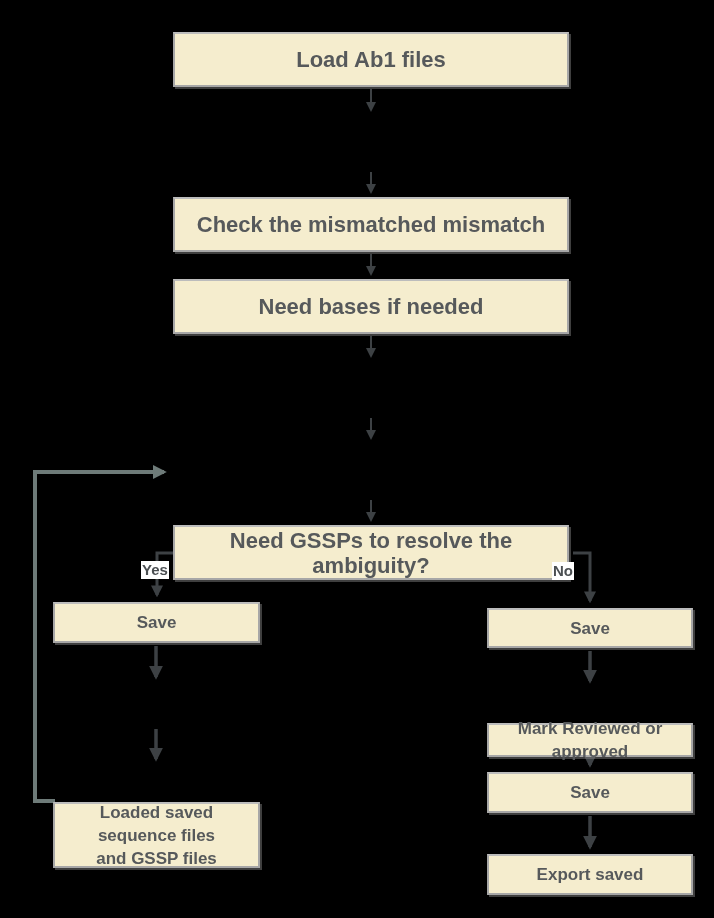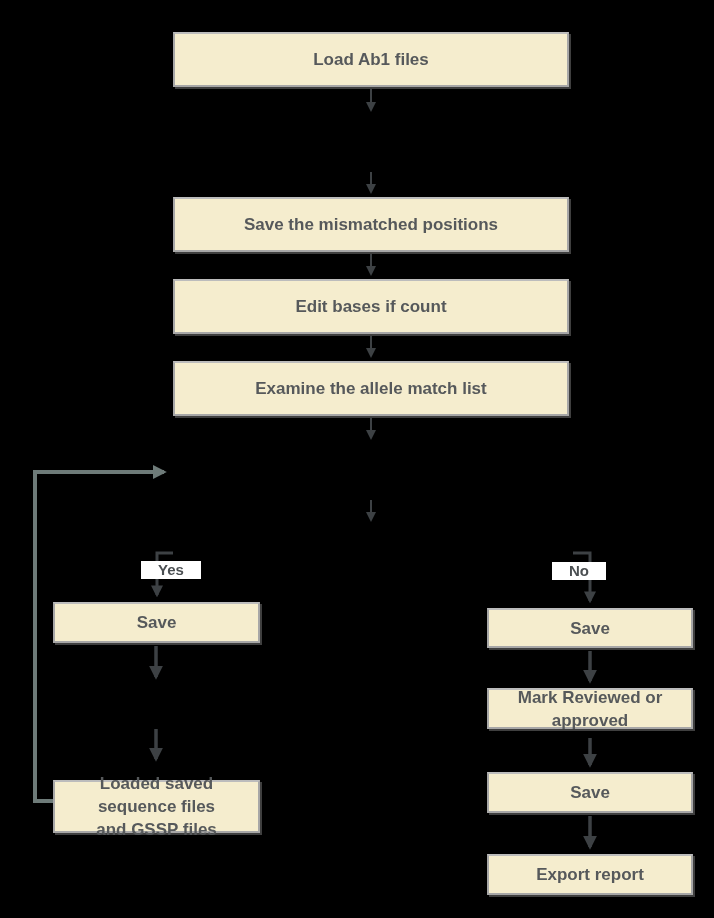--- a/index.html
+++ b/index.html
@@ -38,21 +38,21 @@
   }
   .node span {
     white-space: pre-line;
     display: block;
     width: 100%;
   }
   .main {
     left: 173px;
     width: 396px;
     height: 55px;
-    font-size: 17px;
+    font-size: 22px;
     line-height: 25px;
   }
   .side-l {
     left: 53px;
     width: 207px;
     font-size: 17px;
     line-height: 23px;
   }
   .side-r {
     left: 487px;
@@ -60,21 +60,21 @@
     font-size: 17px;
     line-height: 23px;
   }
   .branch-label {
     position: absolute;
     background: #ffffff;
     color: #4b4f52;
     font-weight: bold;
     font-size: 15px;
     line-height: 18px;
-    padding: 0 16px;
+    padding: 0 0;
     text-align: center;
   }
 </style>
 </head>
 <body>
 
 <div class="canvas">
 
   <svg class="connectors" viewBox="0 0 714 918" xmlns="http://www.w3.org/2000/svg">
     <defs>
@@ -107,48 +107,48 @@
     <line x1="590" y1="738" x2="590" y2="765" stroke="#3d4144" stroke-width="3.5" marker-end="url(#ah-dark-lg)"></line>
     <line x1="590" y1="816" x2="590" y2="847" stroke="#3d4144" stroke-width="3.5" marker-end="url(#ah-dark-lg)"></line>
 
     <path d="M55,801 H35 V472 H164" fill="none" stroke="#6e7b79" stroke-width="4" marker-end="url(#ah-slate)"></path>
   </svg>
 
   <div class="node main" style="top:32px">
     <span>Load Ab1 files</span>
   </div>
   <div class="node main" style="top:197px">
-    <span>Save the mismatched positions</span>
+    <span>Check the mismatched mismatch</span>
   </div>
   <div class="node main" style="top:279px">
-    <span>Edit bases if count</span>
+    <span>Need bases if needed</span>
   </div>
-  <div class="node main" style="top:361px">
-    <span>Examine the allele match list</span>
+  <div class="node main" style="top:525px">
+    <span>Need GSSPs to resolve the ambiguity?</span>
   </div>
 
   <div class="node side-l" style="top:602px;height:41px">
     <span>Save</span>
   </div>
-  <div class="node side-l" style="top:780px;height:53px">
+  <div class="node side-l" style="top:802px;height:66px">
     <span>Loaded saved
 sequence files
 and GSSP files</span>
   </div>
 
   <div class="node side-r" style="top:608px;height:40px">
     <span>Save</span>
   </div>
-  <div class="node side-r" style="top:688px;height:41px">
+  <div class="node side-r" style="top:723px;height:34px">
     <span>Mark Reviewed or
 approved</span>
   </div>
   <div class="node side-r" style="top:772px;height:41px">
     <span>Save</span>
   </div>
   <div class="node side-r" style="top:854px;height:41px">
-    <span>Export report</span>
+    <span>Export saved</span>
   </div>
 
   <div class="branch-label" style="left:141px;top:561px;width:28px">Yes</div>
   <div class="branch-label" style="left:552px;top:562px;width:22px">No</div>
 
 </div>
 
 </body></html>

